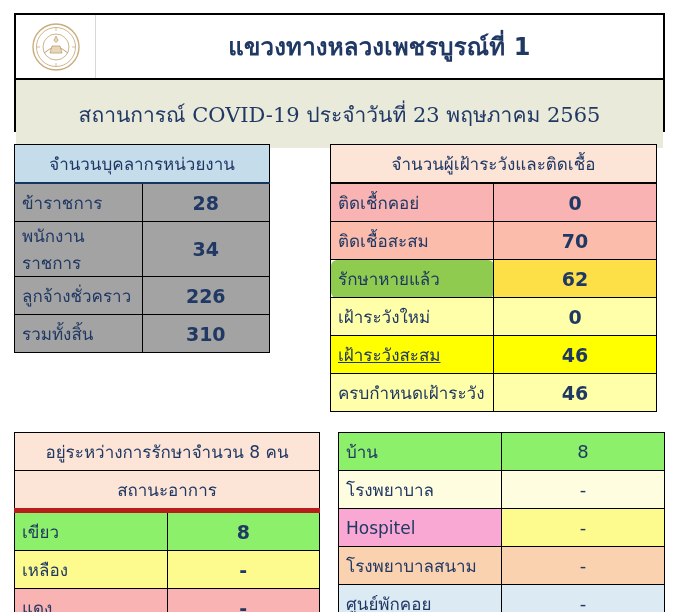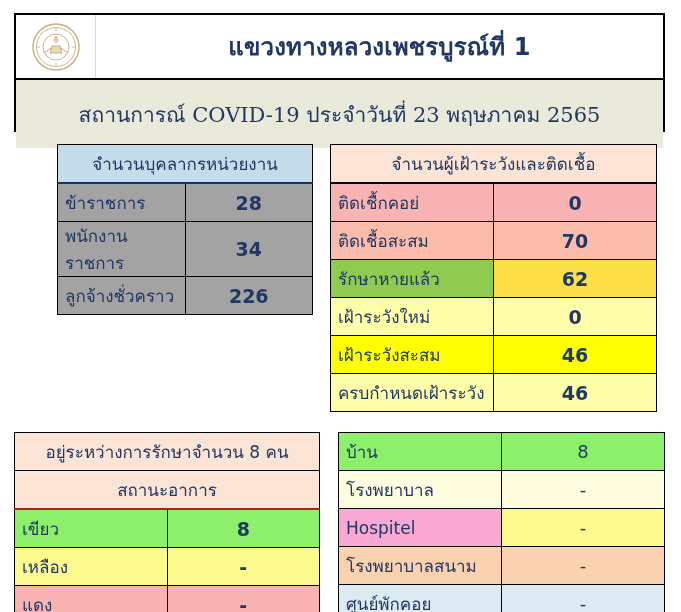--- a/index.html
+++ b/index.html
@@ -107,41 +107,40 @@
     text-align: center;
     font-size: 17px;
     font-weight: normal;
   }
 
   
   #tbl-staff {
     left: 14px;
     top: 144px;
     width: 256px;
-    margin-left: 43px;
   }
   #tbl-staff td { background: #a3a3a3; }
   #tbl-staff td.hdr { background: #c5dcea; border-bottom: 2px solid #16365c; }
 
   
   #tbl-surv {
     left: 330px;
     top: 144px;
     width: 327px;
   }
   #tbl-surv td.hdr { background: #fce4d6; border-bottom: 2px solid #000000; }
 
   
   #tbl-status {
     left: 14px;
     top: 432px;
     width: 306px;
   }
   #tbl-status td.hdr { background: #fce4d6; }
-  #tbl-status td.hdr.h2 { border-bottom: 2px solid #b91c1c; }
+  #tbl-status td.hdr.h2 { border-bottom: 5px solid #b91c1c; }
 
   
   #tbl-loc {
     left: 338px;
     top: 432px;
     width: 327px;
   }
   #tbl-loc td.val { font-weight: normal; font-size: 18px; }
 
   .seal-svg { display: block; }
@@ -186,46 +185,50 @@
       <td class="val">28</td>
     </tr>
     <tr>
       <td class="lbl">พนักงานราชการ</td>
       <td class="val">34</td>
     </tr>
     <tr>
       <td class="lbl">ลูกจ้างชั่วคราว</td>
       <td class="val">226</td>
     </tr>
+    <tr>
+      <td class="lbl">รวมทั้งสิ้น</td>
+      <td class="val">310</td>
+    </tr>
   </tbody>
 </table>
 
 <table class="tbl" id="tbl-surv">
   <tbody>
     <tr>
       <td class="hdr" colspan="2">จำนวนผู้เฝ้าระวังและติดเชื้อ</td>
     </tr>
     <tr>
       <td class="lbl" style="background: rgb(249, 179, 179);">ติดเชื้กคอย่</td>
       <td class="val" style="background: rgb(249, 179, 179);">0</td>
     </tr>
     <tr>
       <td class="lbl" style="background: rgb(252, 188, 171);">ติดเชื้อสะสม</td>
       <td class="val" style="background: rgb(252, 188, 171);">70</td>
     </tr>
     <tr>
-      <td class="lbl" style="background: rgb(142, 203, 78);">รักษาหายแล้ว</td>
+      <td class="lbl" style="background: rgb(142, 203, 78); border-radius: 6px;">รักษาหายแล้ว</td>
       <td class="val" style="background: #fde047;">62</td>
     </tr>
     <tr>
       <td class="lbl" style="background: rgb(255, 255, 170);">เฝ้าระวังใหม่</td>
       <td class="val" style="background: rgb(255, 255, 170);">0</td>
     </tr>
     <tr>
-      <td class="lbl" style="background: rgb(255, 255, 0);">เฝ้าระวังสะสม</td>
+      <td class="lbl" style="background: rgb(255, 255, 0); text-decoration: underline;">เฝ้าระวังสะสม</td>
       <td class="val" style="background: rgb(255, 255, 0);">46</td>
     </tr>
     <tr>
       <td class="lbl" style="background: rgb(255, 255, 170);">ครบกำหนดเฝ้าระวัง</td>
       <td class="val" style="background: rgb(255, 255, 170);">46</td>
     </tr>
   </tbody>
 </table>
 
 <table class="tbl" id="tbl-status">

